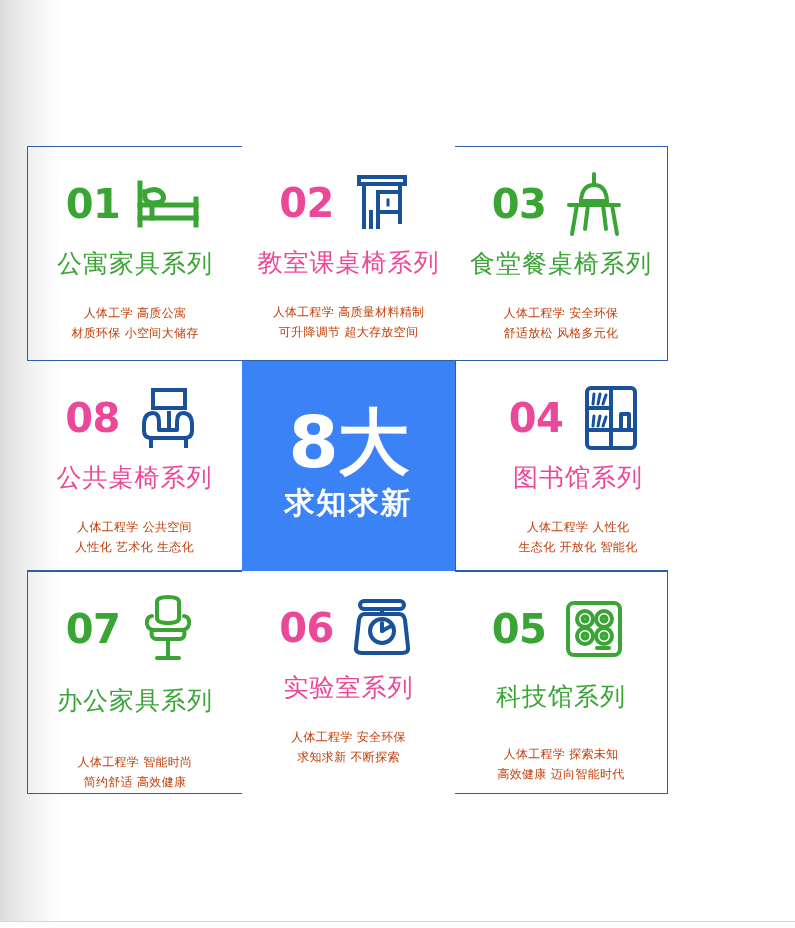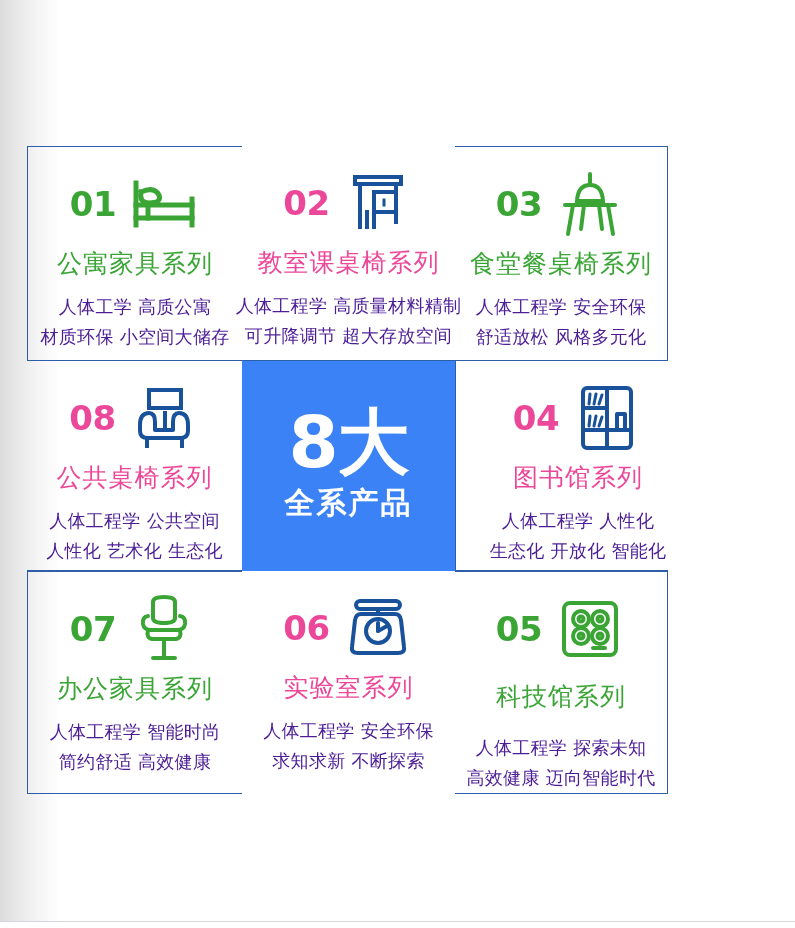--- a/index.html
+++ b/index.html
@@ -55,42 +55,42 @@
   
   .head{
     display:flex;
     align-items:center;
     justify-content:center;
     gap:12px;
     height:86px;
     width:100%;
   }
   .num{
-    font-size:34px;
+    font-size:40px;
     font-weight:bold;
     letter-spacing:-0.5px;
     line-height:1;
   }
   .icon{
     width:72px;height:72px;
     display:flex;align-items:center;justify-content:center;
   }
   .icon svg{display:block;}
   .title{
     font-size:25px;
     font-weight:normal;
     letter-spacing:1px;
     margin-top:0;
     white-space:nowrap;
   }
   .subs{
-    margin-top:12px;
+    margin-top:24px;
     text-align:center;
-    color:#4c1d95;
-    font-size:18px;
+    color:#c2410c;
+    font-size:12px;
     line-height:1.65;
     letter-spacing:0.3px;
   }
   .subs div{white-space:nowrap;}
   .green .num,.green .title{color:#3AA535;}
   .blue .num,.blue .title{color:#ec4899;}
   
   .big{
     color:#ffffff;
     font-size:72px;
@@ -205,21 +205,21 @@
     </div>
     <div class="title">公共桌椅系列</div>
     <div class="subs">
       <div>人体工程学  公共空间</div>
       <div>人性化  艺术化  生态化</div>
     </div>
   </div>
 
   <div class="cell center">
     <div class="big">8大</div>
-    <div class="small">全系产品</div>
+    <div class="small">求知求新</div>
   </div>
 
   <div class="cell blue" style="border-left:1px solid #2d5fa8;padding-left:32px;">
     <div class="head">
       <span class="num">04</span>
       <span class="icon">
         <svg width="58" height="68" viewBox="0 0 58 68">
           <g fill="none" stroke="#19529A" stroke-width="4" stroke-linejoin="round">
             <rect x="5" y="4" width="48" height="60" rx="4"></rect>
             <line x1="29" y1="4" x2="29" y2="64"></line>
@@ -238,21 +238,21 @@
         </svg>
       </span>
     </div>
     <div class="title">图书馆系列</div>
     <div class="subs">
       <div>人体工程学  人性化</div>
       <div>生态化  开放化  智能化</div>
     </div>
   </div>
 
-  <div class="cell bordered green" style="border-right:none;">
+  <div class="cell bordered green" style="border-right:none;justify-content:space-between;">
     <div class="head">
       <span class="num">07</span>
       <span class="icon">
         <svg width="58" height="70" viewBox="0 0 58 70">
           <g fill="none" stroke="#3AA535" stroke-width="4" stroke-linecap="round" stroke-linejoin="round">
             <path d="M18 8 q0 -5 11 -5 q11 0 11 5 v16 q0 5 -11 5 q-11 0 -11 -5 z"></path>
             <path d="M13 22 q-6 1 -5 8 q1 6 8 6"></path>
             <path d="M45 22 q6 1 5 8 q-1 6 -8 6"></path>
             <path d="M13 36 h32 q2 8 -4 9 h-24 q-6 -1 -4 -9 z"></path>
             <line x1="29" y1="45" x2="29" y2="62"></line>

